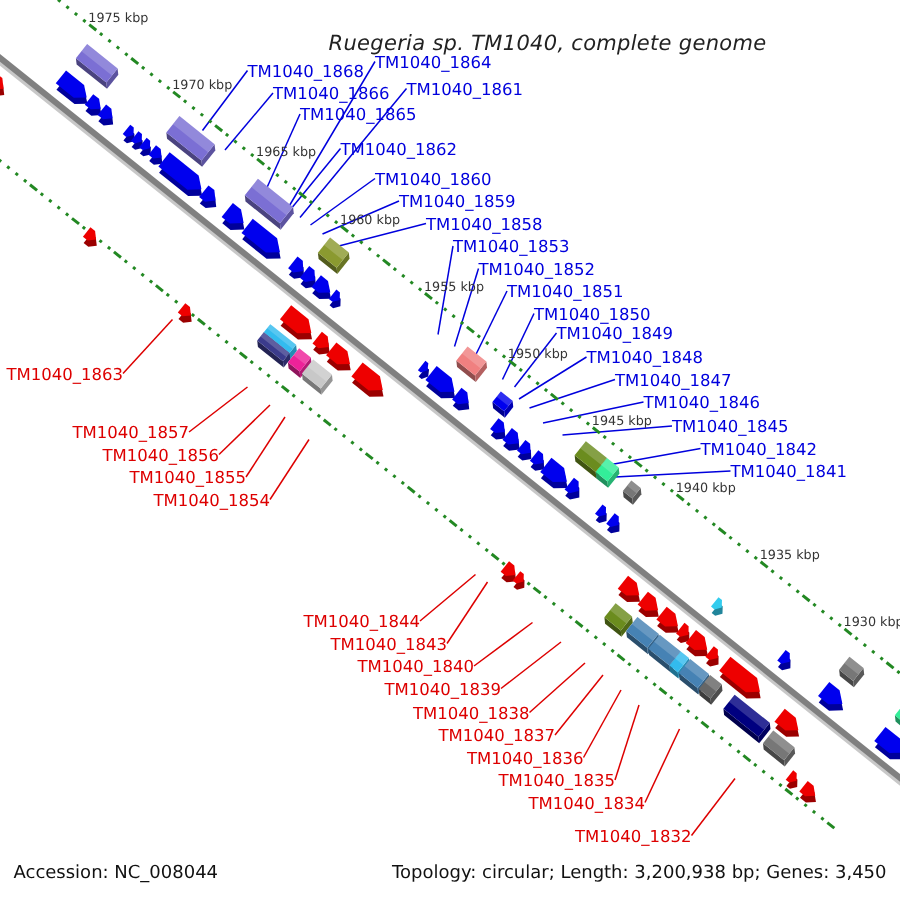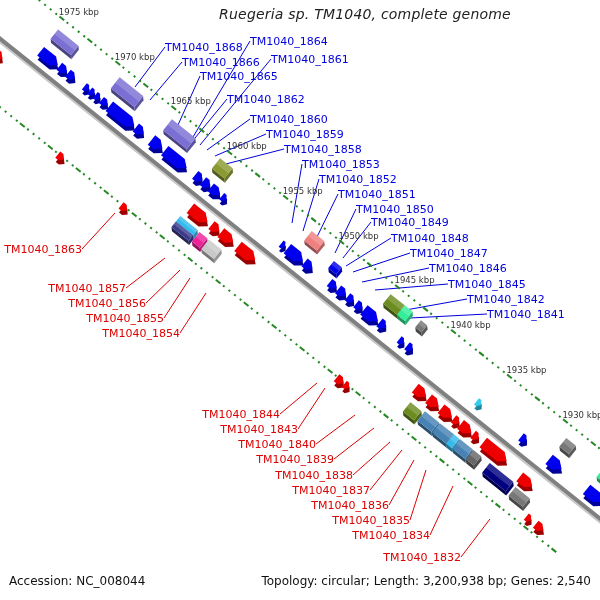--- a/index.html
+++ b/index.html
@@ -1,17 +1,17 @@
 <!DOCTYPE html>
 <html><head>
 <meta charset="utf-8">
 <style>
   html, body { margin:0; padding:0; background:#ffffff; }
   body { width:600px; height:600px; position:relative; overflow:hidden; font-family:"DejaVu Sans", sans-serif; }
-  #title { position:absolute; top:6px; left:0; width:600px; text-align:center; font-size:14px; font-style:italic; color:#222; font-family:"DejaVu Sans", sans-serif; letter-spacing:0.2px; padding-left:130px; box-sizing:border-box; }
+  #title { position:absolute; top:21px; left:0; width:600px; text-align:center; font-size:14px; font-style:italic; color:#222; font-family:"DejaVu Sans", sans-serif; letter-spacing:0.2px; padding-left:130px; box-sizing:border-box; }
   #footer-left { position:absolute; left:9px; top:574px; font-size:12px; color:#111;text-align:right; }
   #footer-right { position:absolute; right:9px; top:574px; font-size:12px; color:#111; }
   svg { position:absolute; left:0; top:0; }
   .lbl { font-family:"DejaVu Sans", sans-serif; font-size:11px; }
   .kbp { font-family:"DejaVu Sans", sans-serif; font-size:8.5px; fill:#333; }
 </style>
 </head>
 <body>
 
 <div id="title">Ruegeria sp. TM1040, complete genome</div>
@@ -683,13 +683,13 @@
       <text x="353" y="479" class="lbl" fill="#dd0000" text-anchor="end">TM1040_1838</text>
       <text x="370" y="494" class="lbl" fill="#dd0000" text-anchor="end">TM1040_1837</text>
       <text x="389" y="509" class="lbl" fill="#dd0000" text-anchor="end">TM1040_1836</text>
       <text x="410" y="524" class="lbl" fill="#dd0000" text-anchor="end">TM1040_1835</text>
       <text x="430" y="539" class="lbl" fill="#dd0000" text-anchor="end">TM1040_1834</text>
       <text x="461" y="561" class="lbl" fill="#dd0000" text-anchor="end">TM1040_1832</text>
     </g>
 </svg>
 
 <div id="footer-left">Accession: NC_008044</div>
-<div id="footer-right">Topology: circular; Length: 3,200,938 bp; Genes: 2,540</div>
+<div id="footer-right">Topology: circular; Length: 3,200,938 bp; Genes: 3,450</div>
 
 </body></html>

